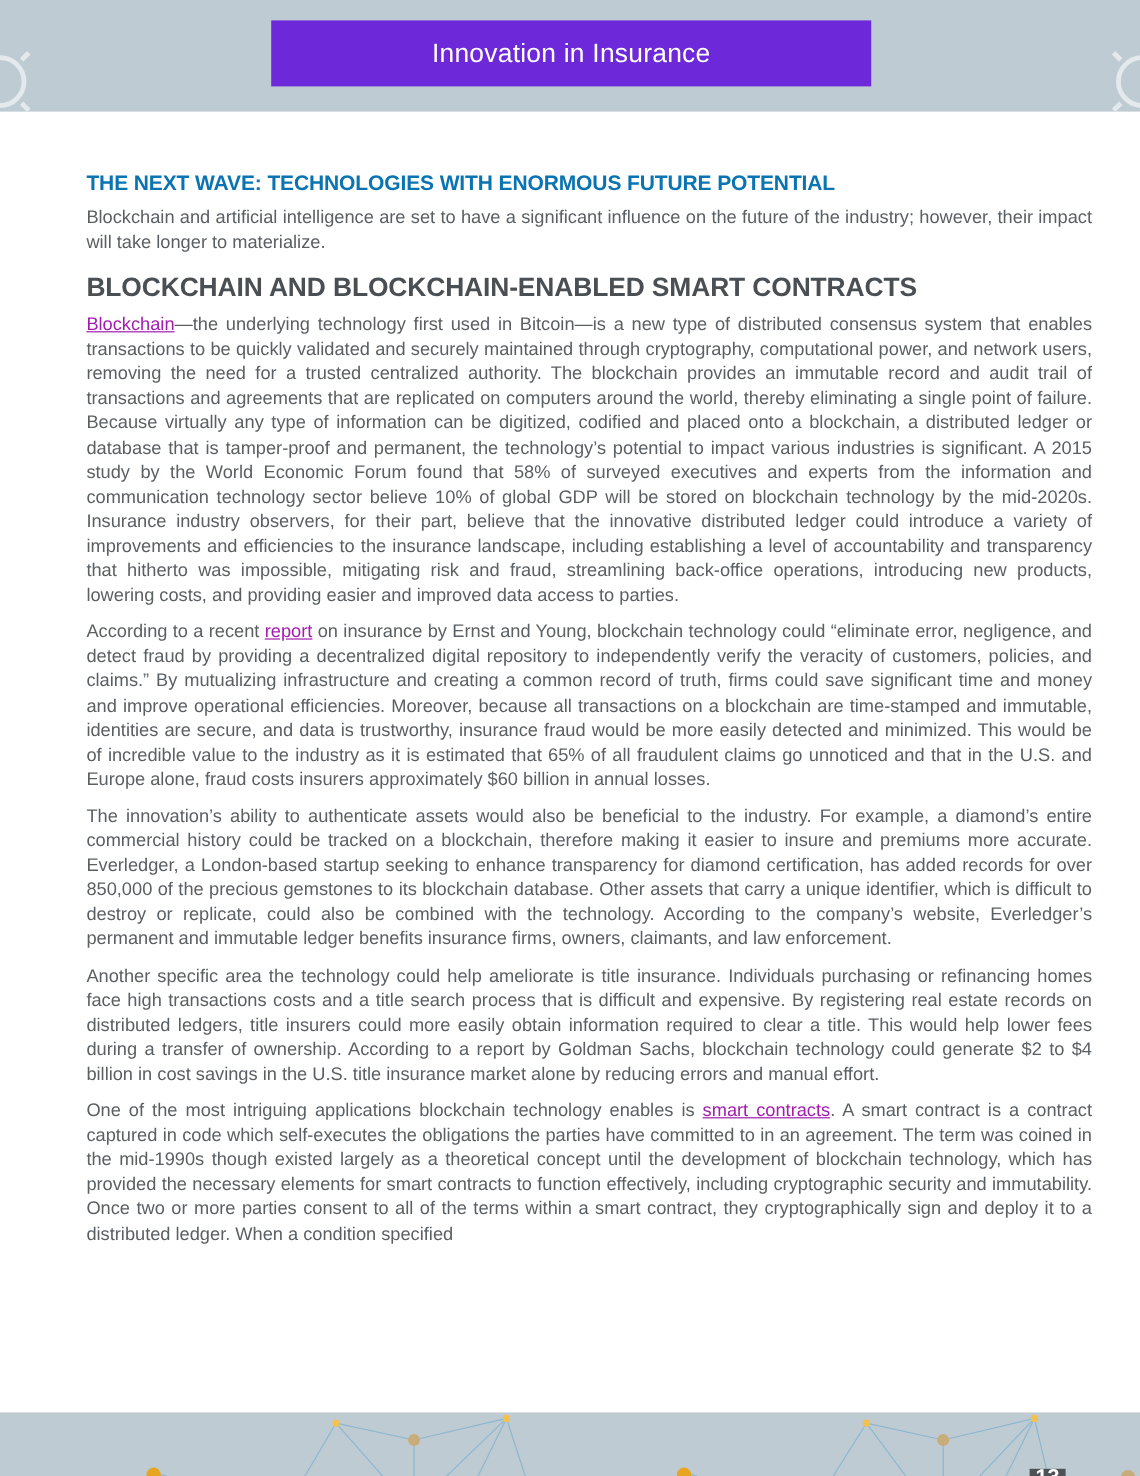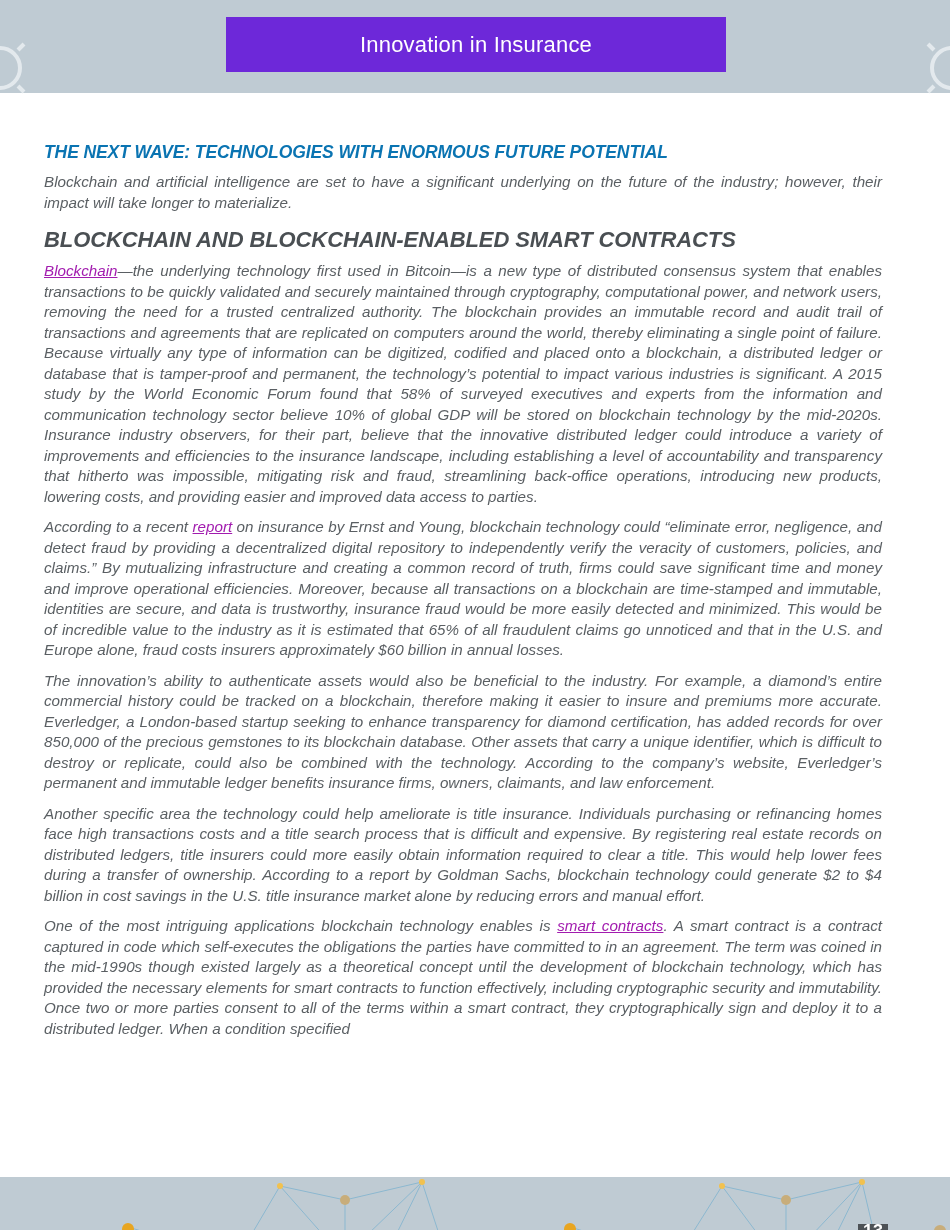--- a/index.html
+++ b/index.html
@@ -13,23 +13,22 @@
       background: #bfcbd3;
     }
     .header-band svg.gear { position: absolute; top: 38px; }
     .title-box {
       position: absolute; left: 226px; top: 17px; width: 500px; height: 55px;
       background: #6d28d9;
       display: flex; align-items: center; justify-content: center;
       color: #ffffff; font-size: 22px; letter-spacing: 0.2px;
     }
     .content {
-      position: absolute; left: 44px; top: 142px; width: 838px;
+      position: absolute; left: 72px; top: 142px; width: 838px;
       color: #555a5e;
-      font-style: italic;
     }
     h1.section {
       margin: 0 0 9px 0; color: #0a74b2; font-size: 17.5px; font-weight: bold;
       letter-spacing: -0.1px;
     }
     h2.sub {
       margin: 14px 0 8px 0; color: #4a4f53; font-size: 22px; font-weight: bold;
       letter-spacing: -0.1px;
     }
     p {
@@ -61,21 +60,21 @@
     <line x1="12" y1="12" x2="6" y2="6" stroke="#e3e9ed" stroke-width="4"></line>
     <line x1="12" y1="48" x2="6" y2="54" stroke="#e3e9ed" stroke-width="4"></line>
   </svg>
   <div class="title-box">
     <span>Innovation in Insurance</span>
   </div>
 </div>
 
 <div class="content">
   <h1 class="section">THE NEXT WAVE: TECHNOLOGIES WITH ENORMOUS FUTURE POTENTIAL</h1>
-  <p>Blockchain and artificial intelligence are set to have a significant underlying on the future of the industry; however, their impact will take longer to materialize.</p>
+  <p>Blockchain and artificial intelligence are set to have a significant influence on the future of the industry; however, their impact will take longer to materialize.</p>
 
   <h2 class="sub">BLOCKCHAIN AND BLOCKCHAIN-ENABLED SMART CONTRACTS</h2>
 
   <p><a class="link">Blockchain</a><span>—the underlying technology first used in Bitcoin—is a new type of distributed consensus system that enables transactions to be quickly validated and securely maintained through cryptography, computational power, and network users, removing the need for a trusted centralized authority. The blockchain provides an immutable record and audit trail of transactions and agreements that are replicated on computers around the world, thereby eliminating a single point of failure. Because virtually any type of information can be digitized, codified and placed onto a blockchain, a distributed ledger or database that is tamper-proof and permanent, the technology’s potential to impact various industries is significant. A 2015 study by the World Economic Forum found that 58% of surveyed executives and experts from the information and communication technology sector believe 10% of global GDP will be stored on blockchain technology by the mid-2020s. Insurance industry observers, for their part, believe that the innovative distributed ledger could introduce a variety of improvements and efficiencies to the insurance landscape, including establishing a level of accountability and transparency that hitherto was impossible, mitigating risk and fraud, streamlining back-office operations, introducing new products, lowering costs, and providing easier and improved data access to parties.</span></p>
 
   <p><span>According to a recent </span><a class="link">report</a><span> on insurance by Ernst and Young, blockchain technology could “eliminate error, negligence, and detect fraud by providing a decentralized digital repository to independently verify the veracity of customers, policies, and claims.” By mutualizing infrastructure and creating a common record of truth, firms could save significant time and money and improve operational efficiencies. Moreover, because all transactions on a blockchain are time-stamped and immutable, identities are secure, and data is trustworthy, insurance fraud would be more easily detected and minimized. This would be of incredible value to the industry as it is estimated that 65% of all fraudulent claims go unnoticed and that in the U.S. and Europe alone, fraud costs insurers approximately $60 billion in annual losses.</span></p>
 
   <p>The innovation’s ability to authenticate assets would also be beneficial to the industry. For example, a diamond’s entire commercial history could be tracked on a blockchain, therefore making it easier to insure and premiums more accurate. Everledger, a London-based startup seeking to enhance transparency for diamond certification, has added records for over 850,000 of the precious gemstones to its blockchain database. Other assets that carry a unique identifier, which is difficult to destroy or replicate, could also be combined with the technology. According to the company’s website, Everledger’s permanent and immutable ledger benefits insurance firms, owners, claimants, and law enforcement.</p>
 
   <p>Another specific area the technology could help ameliorate is title insurance. Individuals purchasing or refinancing homes face high transactions costs and a title search process that is difficult and expensive. By registering real estate records on distributed ledgers, title insurers could more easily obtain information required to clear a title. This would help lower fees during a transfer of ownership. According to a report by Goldman Sachs, blockchain technology could generate $2 to $4 billion in cost savings in the U.S. title insurance market alone by reducing errors and manual effort.</p>

